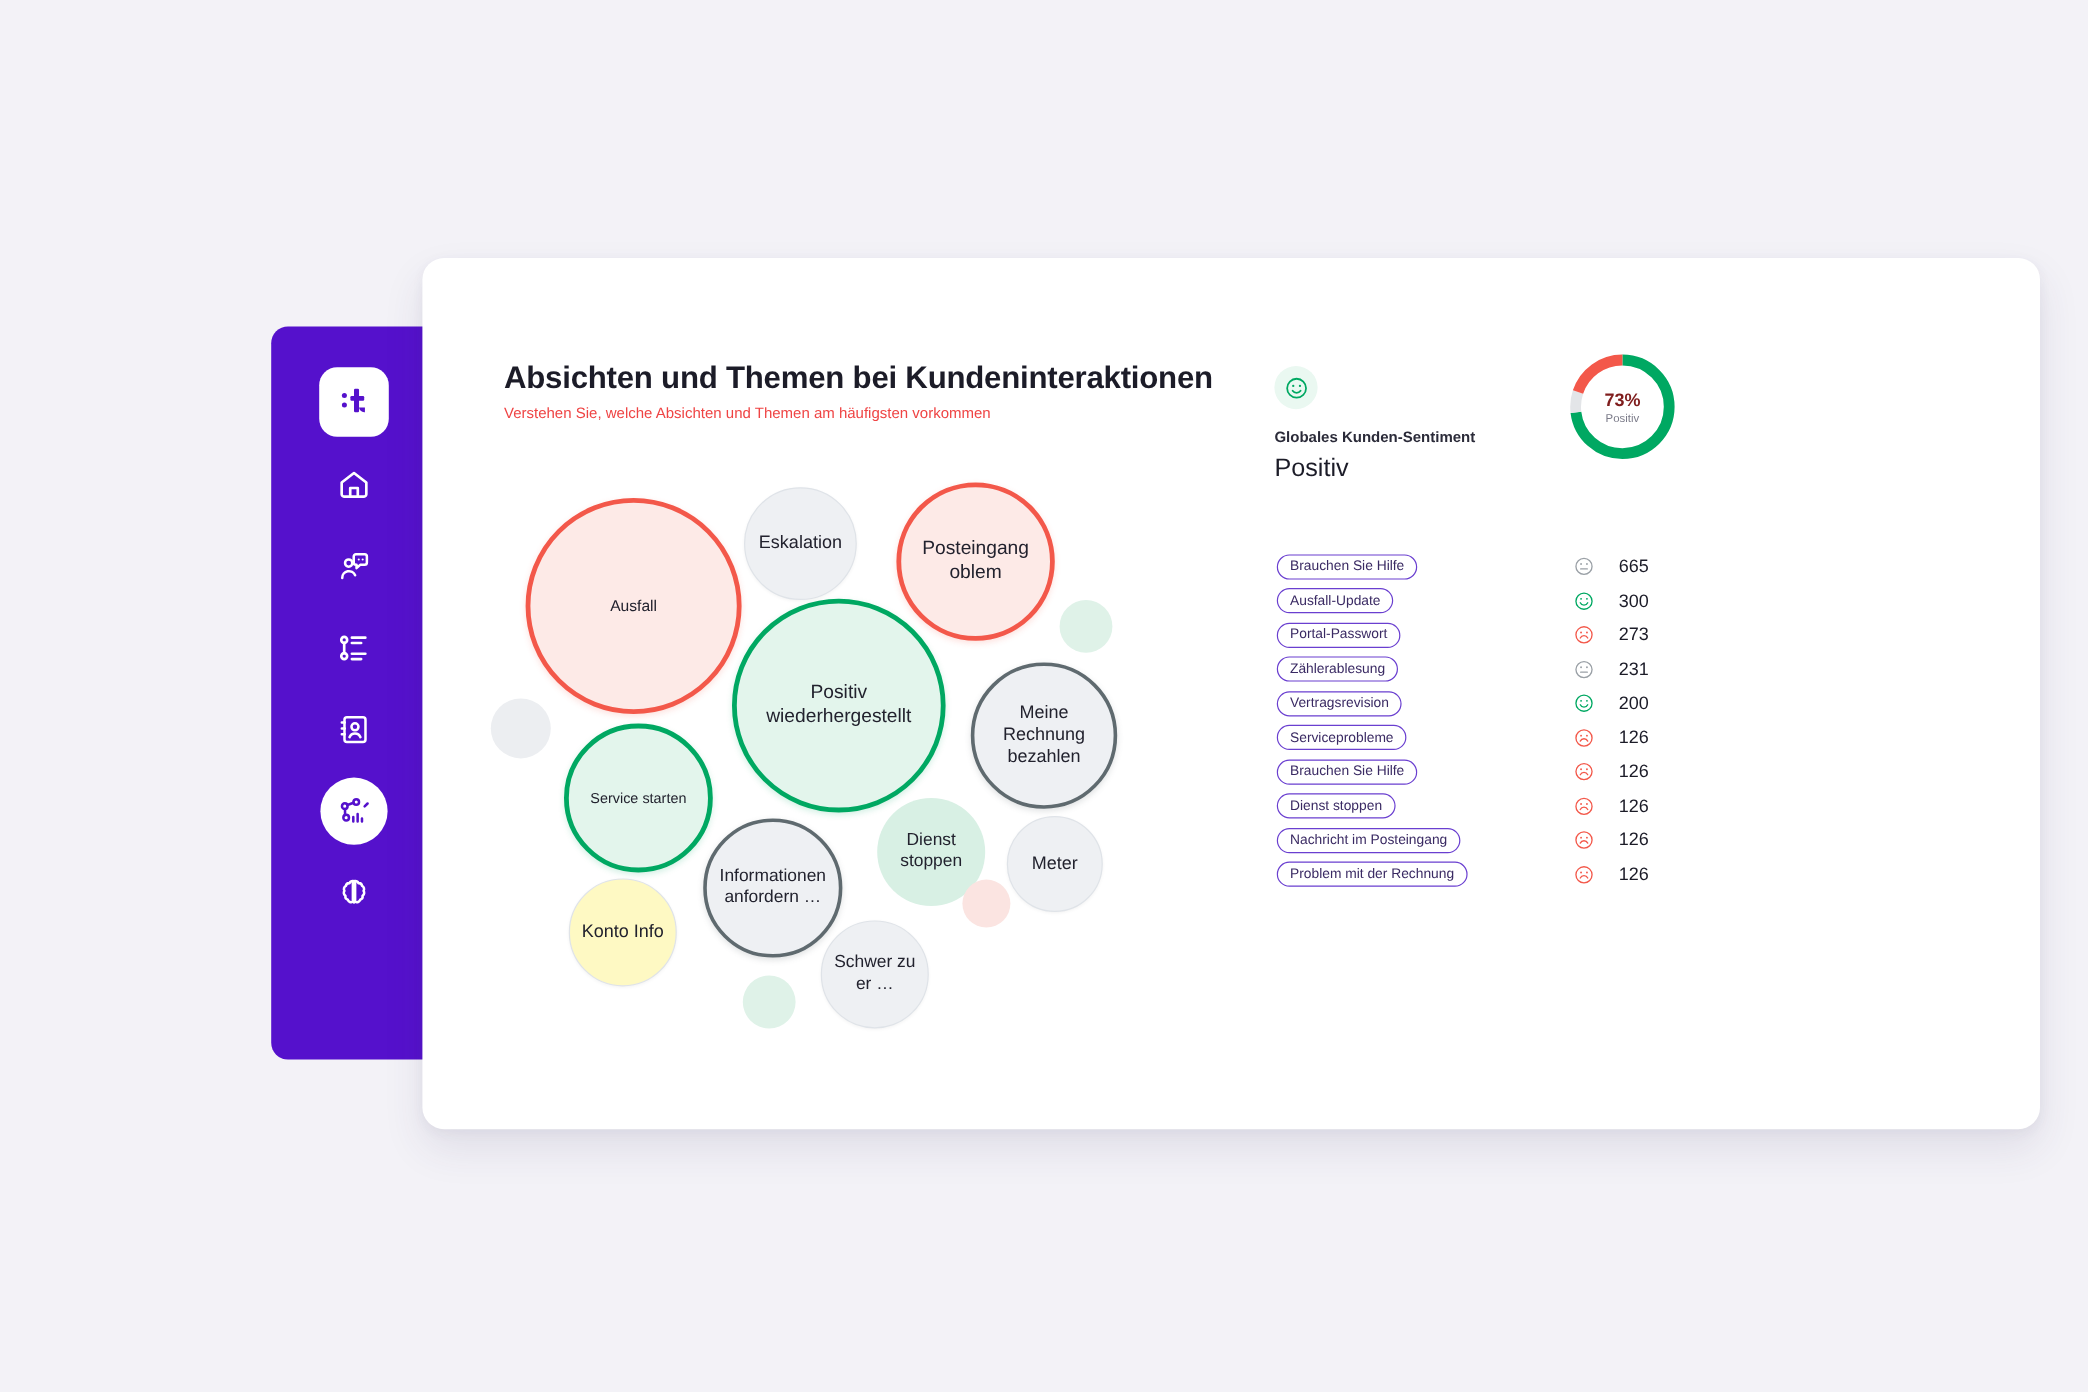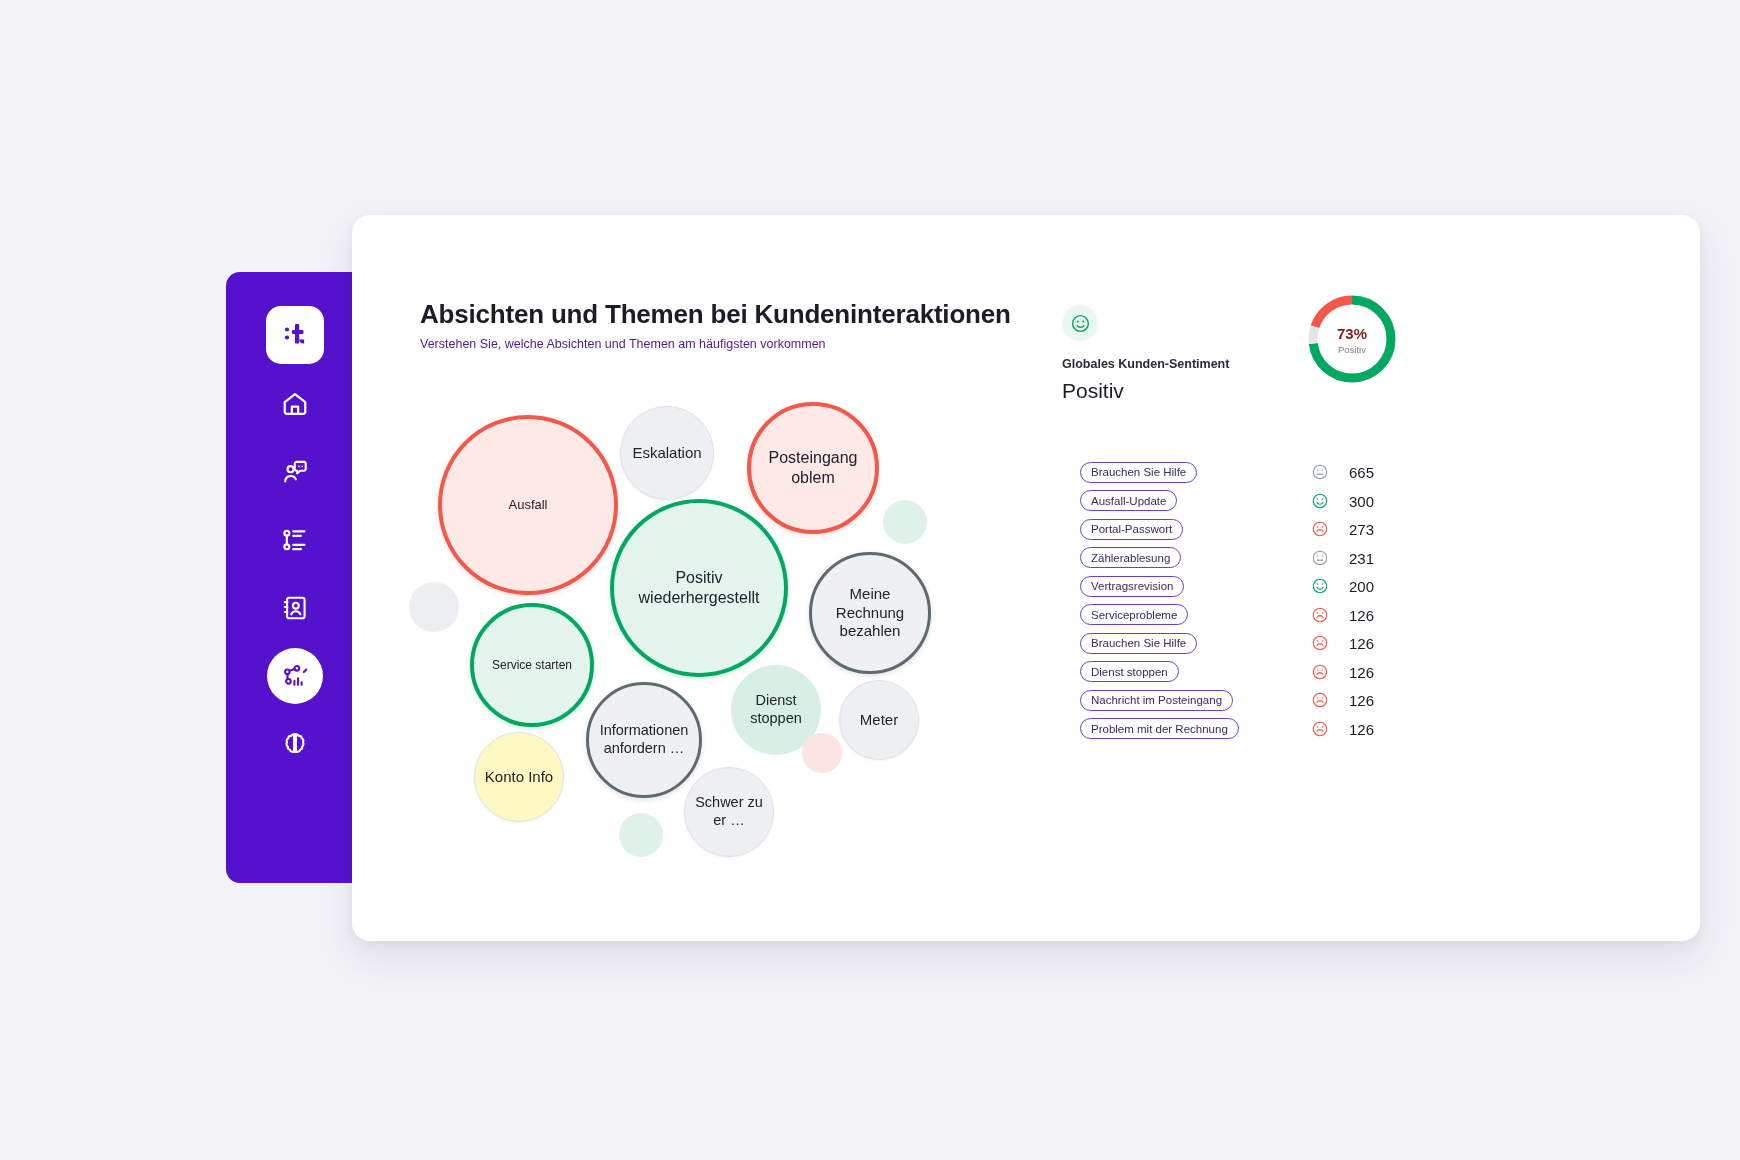--- a/index.html
+++ b/index.html
@@ -83,21 +83,21 @@
     color: #1c1c28;
     letter-spacing: -0.2px;
     white-space: nowrap;
   }
 
   #page-subtitle {
     position: absolute;
     left: 68px;
     top: 122px;
     font-size: 12.5px;
-    color: #4c1d95;
+    color: #ef4444;
     white-space: nowrap;
   }
 
   
   #bubble-chart {
     position: absolute;
     left: 40px;
     top: 160px;
     width: 640px;
     height: 560px;
@@ -196,21 +196,20 @@
     display: inline-flex;
     align-items: center;
     height: 21px;
     padding: 0 10px;
     border: 1px solid #6a3fd0;
     border-radius: 11px;
     font-size: 11.5px;
     color: #3a2a63;
     white-space: nowrap;
     cursor: pointer;
-    margin-left: 16px;
   }
   .topic-face {
     position: absolute;
     left: 247px;
     top: 50%;
     transform: translateY(-50%);
     width: 18px;
     height: 18px;
   }
   .topic-count {

